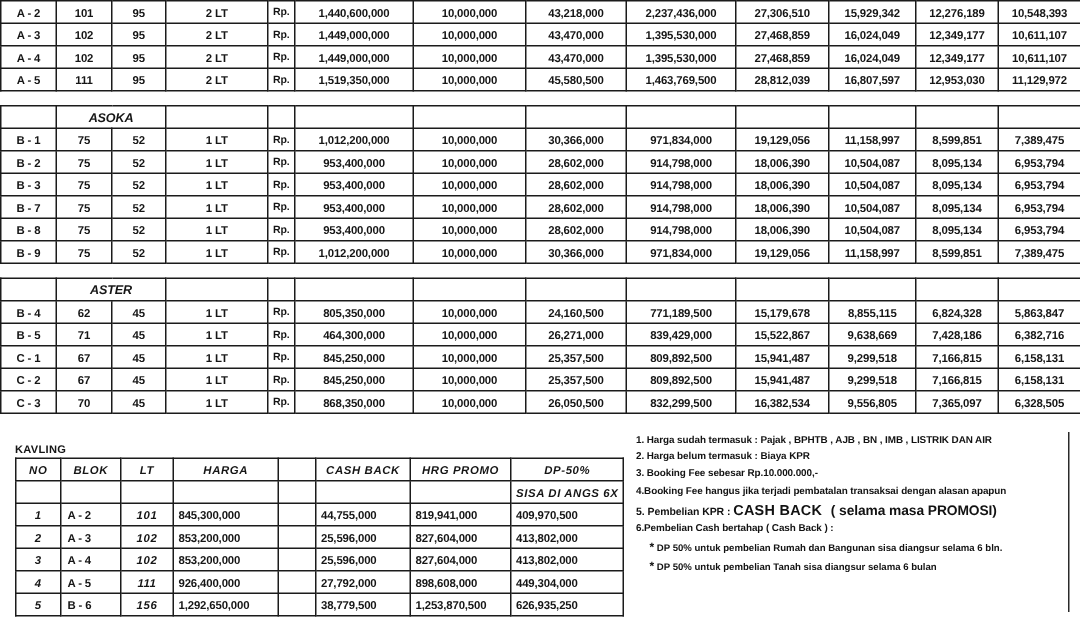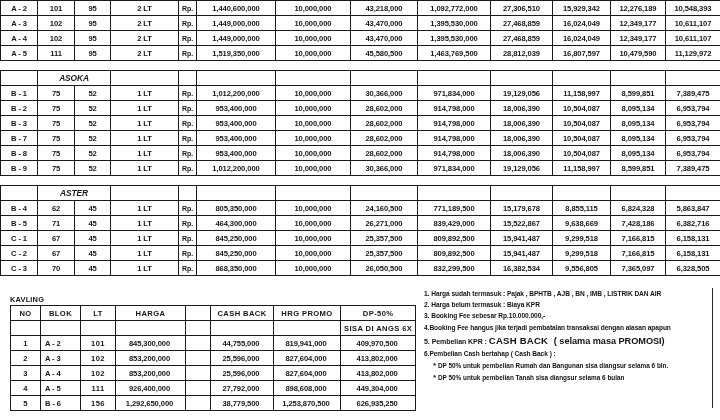--- a/index.html
+++ b/index.html
@@ -59,23 +59,23 @@
     border-collapse:collapse;table-layout:fixed;
     margin-left:10px;
     font-size:7.6px;font-weight:bold;
   }
   table.kt td{
     border:1px solid #1b1b1b;
     height:14px;padding:0 3px;
     text-align:center;white-space:nowrap;overflow:hidden;
     letter-spacing:-0.1px;
   }
-  table.kt td.num{text-align:center;padding-right:5px;}
+  table.kt td.num{text-align:left;padding-right:5px;}
   table.kt td.lft{text-align:left;padding-left:4px;}
-  table.kt td.hd{text-align:center;letter-spacing:0.4px;}
+  table.kt td.hd{text-align:center;letter-spacing:0.4px;font-style:italic;}
   .k1{width:30px}.k2{width:40px}.k3{width:35px}.k4{width:70px}
   .k5{width:25px}.k6{width:63px}.k7{width:67px}.k8{width:73px}
 
   
   .notes{
     position:absolute;left:424px;top:291px;width:288px;
     font-size:6.6px;font-weight:bold;line-height:1.05;
     color:#121212;
   }
   .notes .n{margin-bottom:4.3px;white-space:nowrap;letter-spacing:-0.05px;}
@@ -112,21 +112,21 @@
     <tbody id="pt-body">
         <tr>
           <td class="blk">A - 2</td>
           <td class="blk">101</td>
           <td class="blk">95</td>
           <td class="blk">2 LT</td>
           <td class="rp">Rp.</td>
           <td class="num">1,440,600,000</td>
           <td class="num">10,000,000</td>
           <td class="num">43,218,000</td>
-          <td class="num">1,092,772,000</td>
+          <td class="num">2,237,436,000</td>
           <td class="num">27,306,510</td>
           <td class="num">15,929,342</td>
           <td class="num">12,276,189</td>
           <td class="num">10,548,393</td>
         </tr>
         <tr>
           <td class="blk">A - 3</td>
           <td class="blk">102</td>
           <td class="blk">95</td>
           <td class="blk">2 LT</td>
@@ -160,21 +160,21 @@
           <td class="blk">111</td>
           <td class="blk">95</td>
           <td class="blk">2 LT</td>
           <td class="rp">Rp.</td>
           <td class="num">1,519,350,000</td>
           <td class="num">10,000,000</td>
           <td class="num">45,580,500</td>
           <td class="num">1,463,769,500</td>
           <td class="num">28,812,039</td>
           <td class="num">16,807,597</td>
-          <td class="num">10,479,590</td>
+          <td class="num">12,953,030</td>
           <td class="num">11,129,972</td>
         </tr>
         <tr class="spacer">
           <td colspan="13" class="noborder"></td>
         </tr>
         <tr>
           <td class="blank">&nbsp;</td>
           <td class="grouphead" colspan="2">ASOKA</td>
           <td class="blank">&nbsp;</td>
           <td class="blank">&nbsp;</td>

